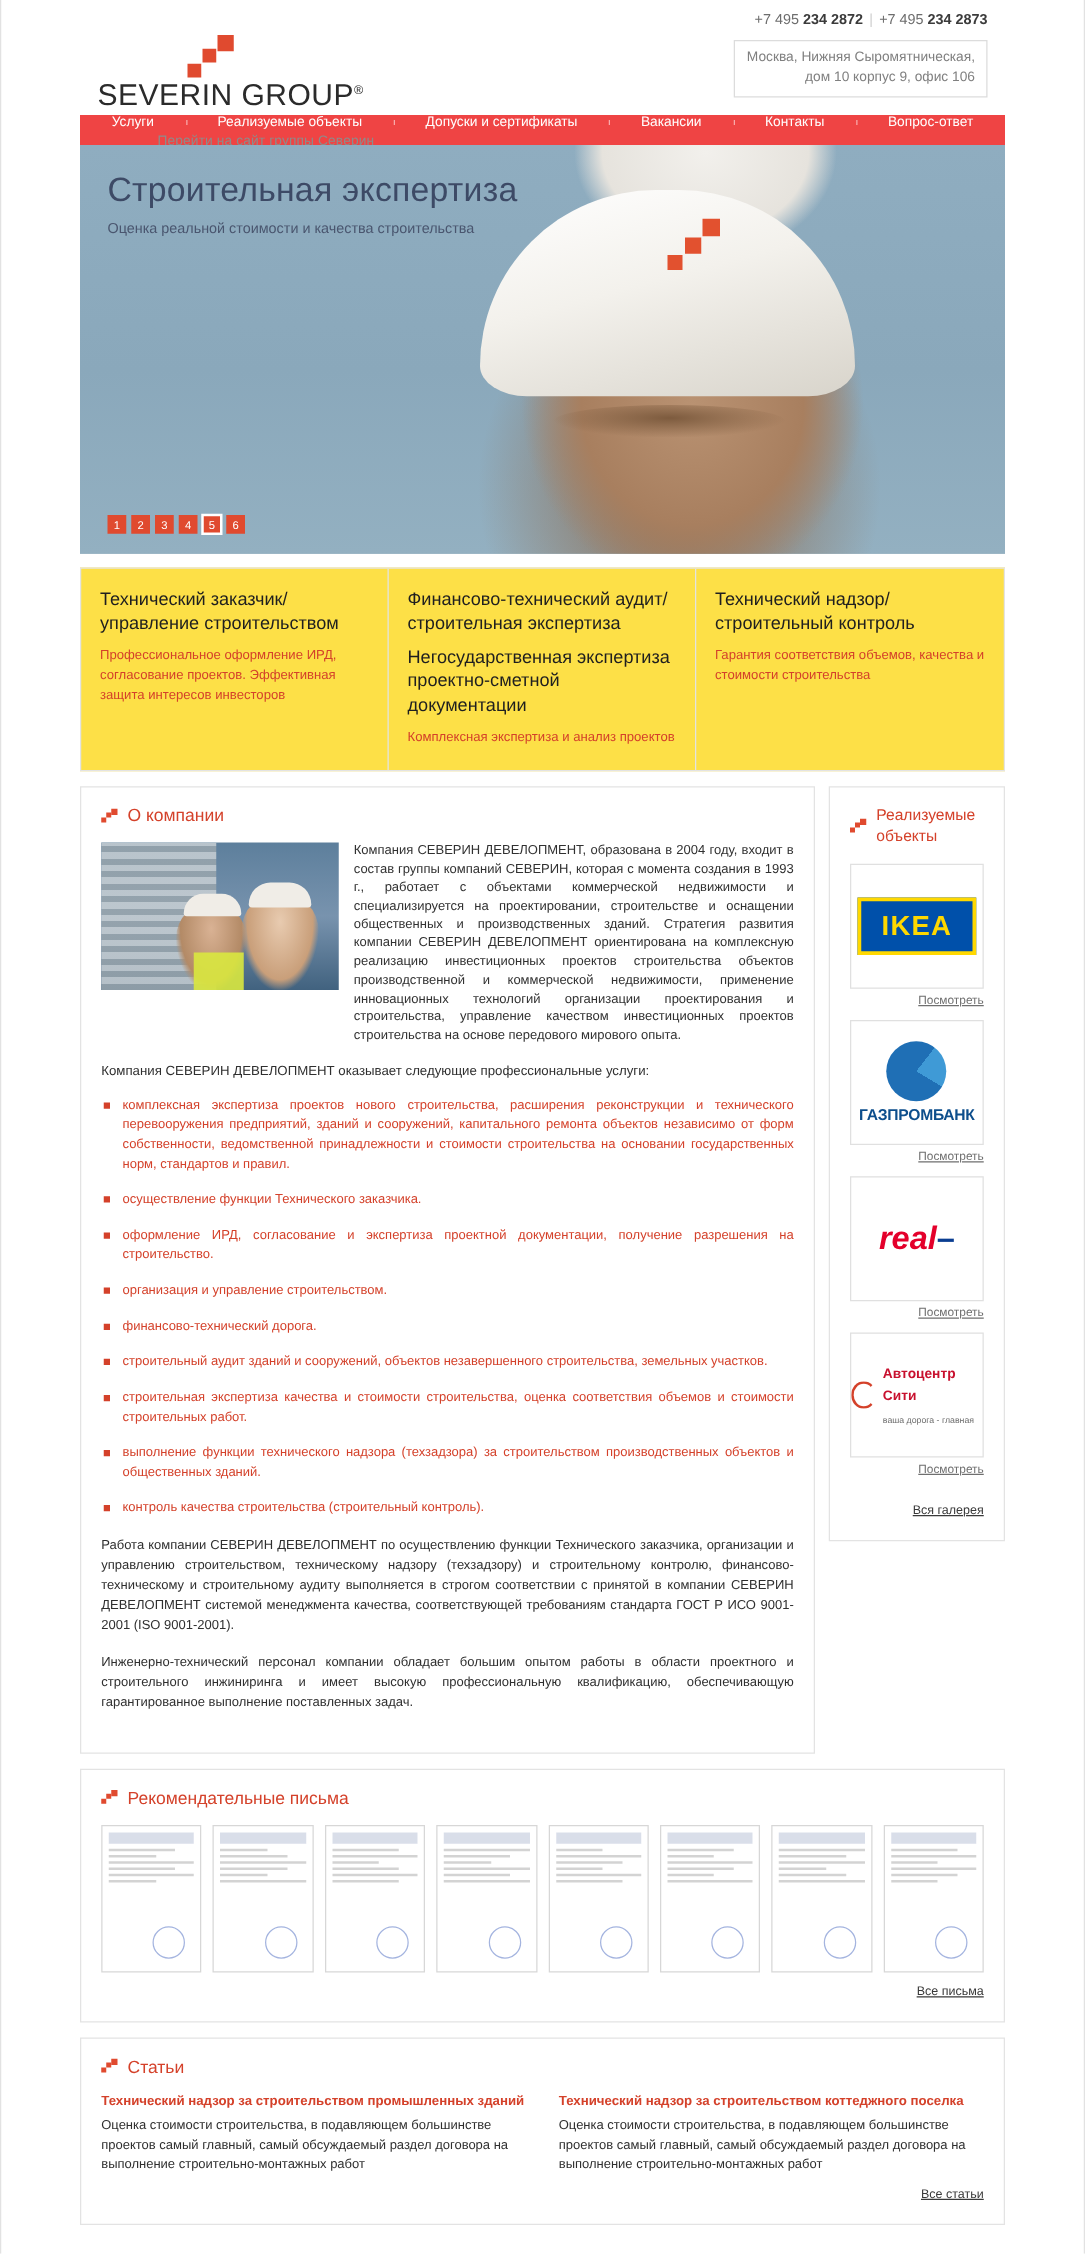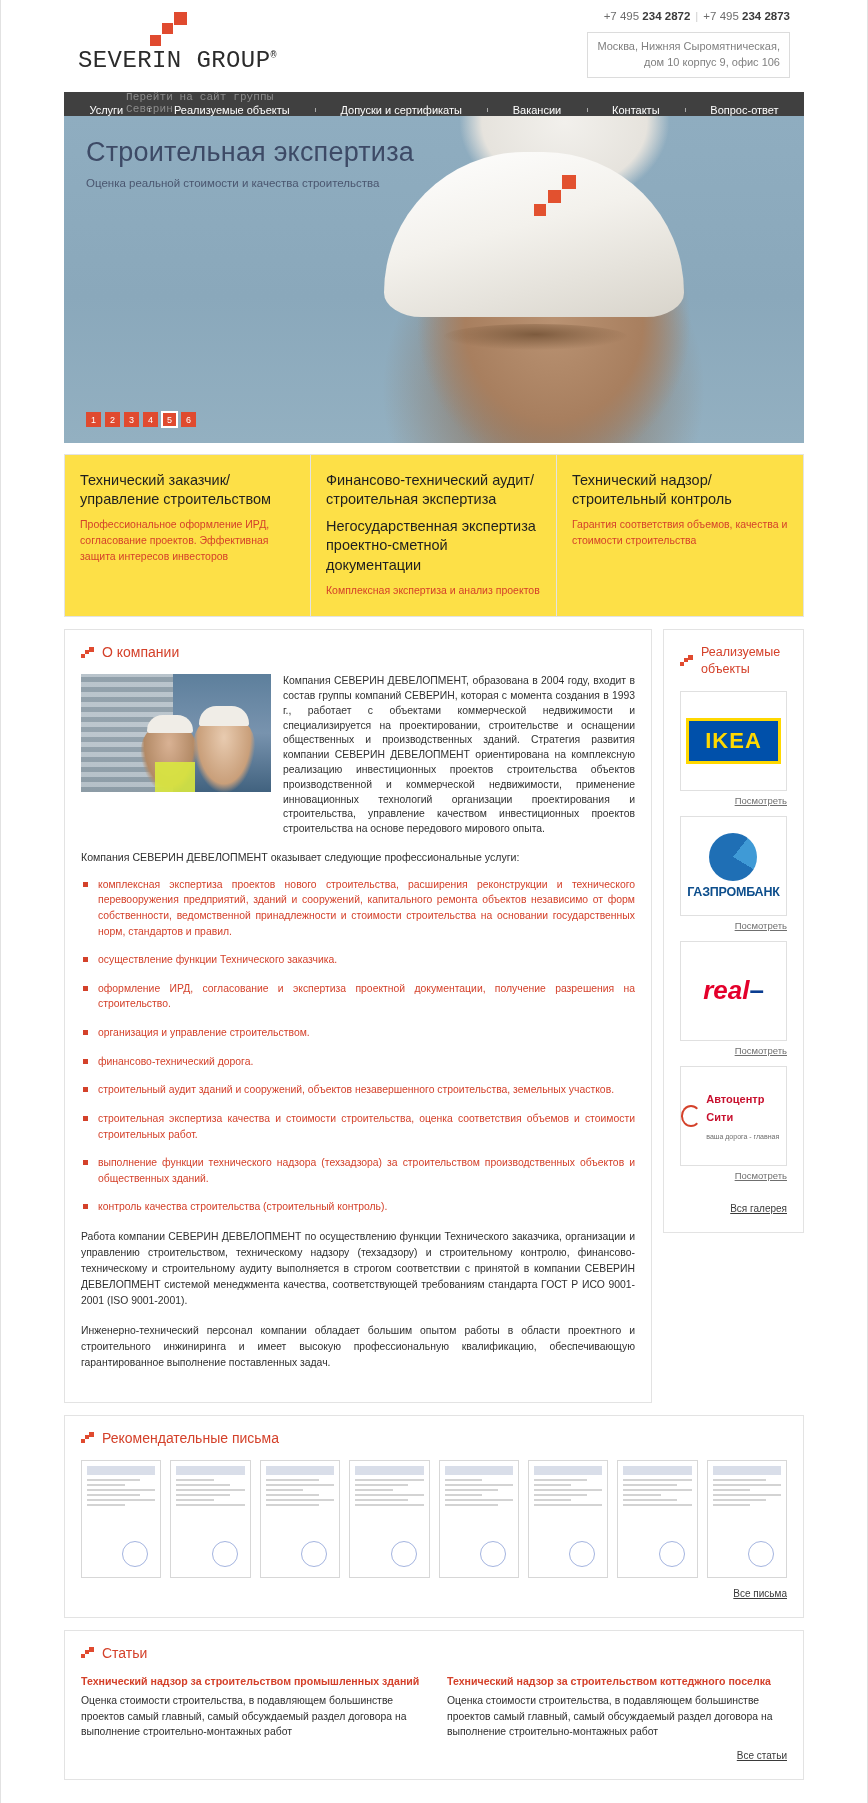--- a/index.html
+++ b/index.html
@@ -12,21 +12,21 @@
     width: 868px; min-height: 1803px;
     margin: 0 auto; position: relative;
     background: #ffffff;
     border-left: 1px solid #e2e2e2;
     border-right: 1px solid #e2e2e2;
   }
   .wrap { width: 740px; margin: 0 auto; }
 
   
   .header { width: 740px; margin: 0 auto; height: 92px; position: relative; }
-  .logo-block { position: absolute; left: 14px; top: 12px; width: 230px; font-family: Liberation Mono, monospace; }
+  .logo-block { position: absolute; left: 14px; top: 28px; width: 230px; }
   .logo-squares { position: relative; height: 34px; width: 60px; margin-left: 72px; }
   .logo-squares i {
     position: absolute; display: block; background: #e04a2f;
   }
   .logo-squares i.s1 { width: 11px; height: 11px; left: 0px; top: 23px; }
   .logo-squares i.s2 { width: 11px; height: 11px; left: 12px; top: 11px; }
   .logo-squares i.s3 { width: 13px; height: 13px; left: 24px; top: 0px; }
   .logo-name {
     font-size: 24px; letter-spacing: .4px; color: #2b2b2b;
     font-weight: 400; line-height: 1; margin-top: 3px; white-space: nowrap;
@@ -42,22 +42,22 @@
   .phones b { color: #3b3b3b; font-weight: bold; }
   .phones .sep { color: #cfcfcf; margin: 0 5px; }
   .addr-box {
     margin-top: 10px; border: 1px solid #dcdcdc; padding: 6px 9px;
     font-size: 11px; color: #808080; line-height: 1.45; text-align: right;
     max-width: 215px;
   }
 
   
   .nav {
-    width: 740px; margin: 0 auto; background: #404040; height: 24px;
-    display: flex; align-items: flex-end;
+    width: 740px; margin: 0 auto; background: #ef4444; height: 24px;
+    display: flex; align-items: flex-start;
   }
   .nav a {
     flex: 1 1 auto; color: #fff; font-size: 11px; text-decoration: none;
     display: flex; align-items: center; justify-content: center;
     position: relative; white-space: nowrap;
   }
   .nav a + a::before {
     content: ""; position: absolute; left: 0; top: 4px; bottom: 4px;
     width: 1px; background: rgba(255,255,255,.55);
   }

